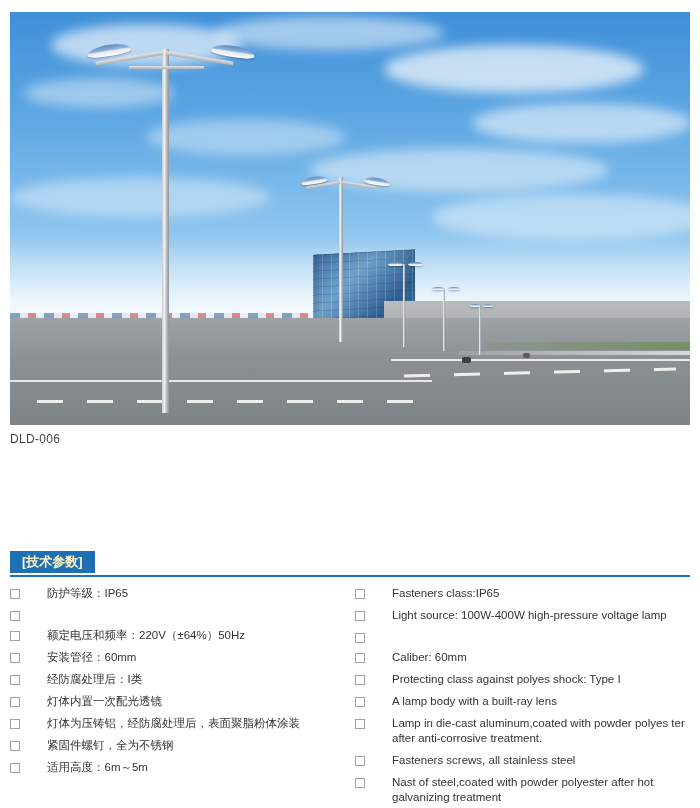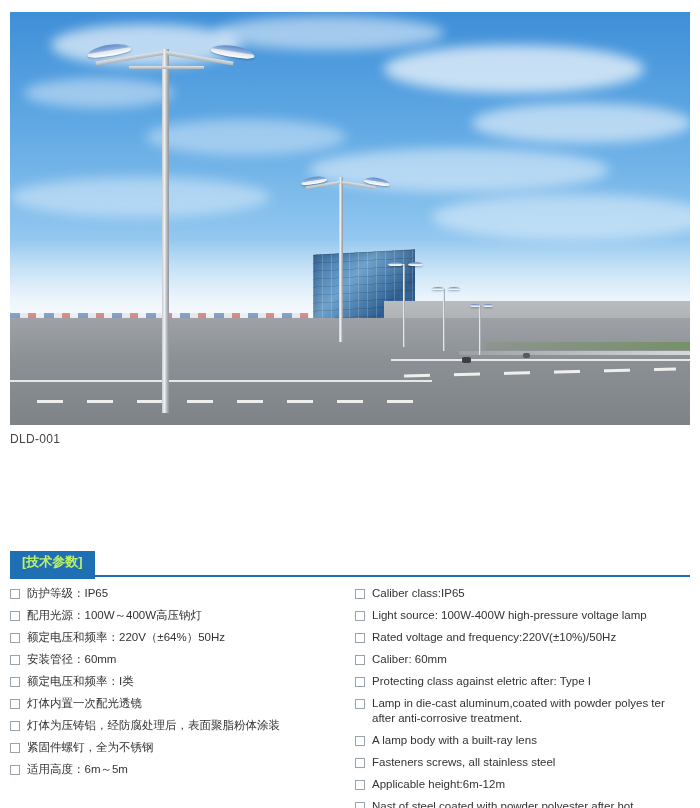--- a/index.html
+++ b/index.html
@@ -194,24 +194,24 @@
     position: absolute;
     left: 10px;
     top: 551px;
     width: 680px;
     height: 24px;
     border-bottom: 2px solid #1f6fb5;
   }
   .spec-head-box {
     display: inline-block;
     background: #1f6fb5;
-    color: #bef264;
+    color: #fef9c3;
     font-size: 13px;
     font-weight: bold;
-    padding: 4px 12px 11px 12px;
+    padding: 4px 12px 5px 12px;
     line-height: 1;
   }
 
   .spec-cols {
     position: absolute;
     left: 10px;
     top: 586px;
     width: 680px;
     display: flex;
     gap: 10px;
@@ -219,20 +219,21 @@
   .col {
     width: 335px;
   }
   .spec-item {
     display: flex;
     align-items: flex-start;
     margin-bottom: 7px;
     font-size: 11.5px;
     line-height: 15px;
     color: #333;
+    gap: 20px;
   }
   .checkbox {
     flex: 0 0 auto;
     width: 8px;
     height: 8px;
     border: 1px solid #9aa3ab;
     margin-right: 7px;
     margin-top: 3px;
     background: #fff;
   }
@@ -295,48 +296,47 @@
 
     <div class="pole" style="left:69.0%; top:71%; width:2px; height:12%;"></div>
     <div class="head" style="left:67.6%; top:70.7%; width:10px; height:3px;"></div>
     <div class="head" style="left:69.6%; top:70.7%; width:10px; height:3px;"></div>
 
     <div style="position:absolute; left:66.5%; top:83.5%; width:9px; height:6px; background:#3c3f44; border-radius:2px;"></div>
     <div style="position:absolute; left:75.5%; top:82.5%; width:7px; height:5px; background:#57595d; border-radius:2px;"></div>
   </div>
 </div>
 
-<div class="caption">DLD-001</div>
+<div class="caption">DLD-006</div>
 
 <div class="spec-head">
   <span class="spec-head-box">[技术参数]</span>
 </div>
 
 <div class="spec-cols">
 
   <div class="col">
     <div class="spec-item">
       <span class="checkbox"></span>
       <span class="spec-text-cn">防护等级：IP65</span>
     </div>
     <div class="spec-item">
       <span class="checkbox"></span>
-      <span class="spec-text-cn">配用光源：100W～400W高压钠灯</span>
     </div>
     <div class="spec-item">
       <span class="checkbox"></span>
       <span class="spec-text-cn">额定电压和频率：220V（±64%）50Hz</span>
     </div>
     <div class="spec-item">
       <span class="checkbox"></span>
       <span class="spec-text-cn">安装管径：60mm</span>
     </div>
     <div class="spec-item">
       <span class="checkbox"></span>
-      <span class="spec-text-cn">额定电压和频率：I类</span>
+      <span class="spec-text-cn">经防腐处理后：I类</span>
     </div>
     <div class="spec-item">
       <span class="checkbox"></span>
       <span class="spec-text-cn">灯体内置一次配光透镜</span>
     </div>
     <div class="spec-item">
       <span class="checkbox"></span>
       <span class="spec-text-cn">灯体为压铸铝，经防腐处理后，表面聚脂粉体涂装</span>
     </div>
     <div class="spec-item">
@@ -345,53 +345,48 @@
     </div>
     <div class="spec-item">
       <span class="checkbox"></span>
       <span class="spec-text-cn">适用高度：6m～5m</span>
     </div>
   </div>
 
   <div class="col">
     <div class="spec-item">
       <span class="checkbox"></span>
-      <span class="spec-text-en">Caliber class:IP65</span>
+      <span class="spec-text-en">Fasteners class:IP65</span>
     </div>
     <div class="spec-item">
       <span class="checkbox"></span>
       <span class="spec-text-en">Light source: 100W-400W high-pressure voltage lamp</span>
     </div>
     <div class="spec-item">
       <span class="checkbox"></span>
-      <span class="spec-text-en">Rated voltage and frequency:220V(±10%)/50Hz</span>
     </div>
     <div class="spec-item">
       <span class="checkbox"></span>
       <span class="spec-text-en">Caliber: 60mm</span>
     </div>
     <div class="spec-item">
       <span class="checkbox"></span>
-      <span class="spec-text-en">Protecting class against eletric after: Type I</span>
+      <span class="spec-text-en">Protecting class against polyes shock: Type I</span>
+    </div>
+    <div class="spec-item">
+      <span class="checkbox"></span>
+      <span class="spec-text-en">A lamp body with a built-ray lens</span>
     </div>
     <div class="spec-item">
       <span class="checkbox"></span>
       <span class="spec-text-en">Lamp in die-cast aluminum,coated with powder polyes ter after anti-corrosive treatment.</span>
     </div>
     <div class="spec-item">
       <span class="checkbox"></span>
-      <span class="spec-text-en">A lamp body with a built-ray lens</span>
-    </div>
-    <div class="spec-item">
-      <span class="checkbox"></span>
       <span class="spec-text-en">Fasteners screws, all stainless steel</span>
     </div>
     <div class="spec-item">
       <span class="checkbox"></span>
-      <span class="spec-text-en">Applicable height:6m-12m</span>
-    </div>
-    <div class="spec-item">
-      <span class="checkbox"></span>
       <span class="spec-text-en">Nast of steel,coated with powder polyester after hot galvanizing treatment</span>
     </div>
   </div>
 
 </div>
 
 </body></html>

